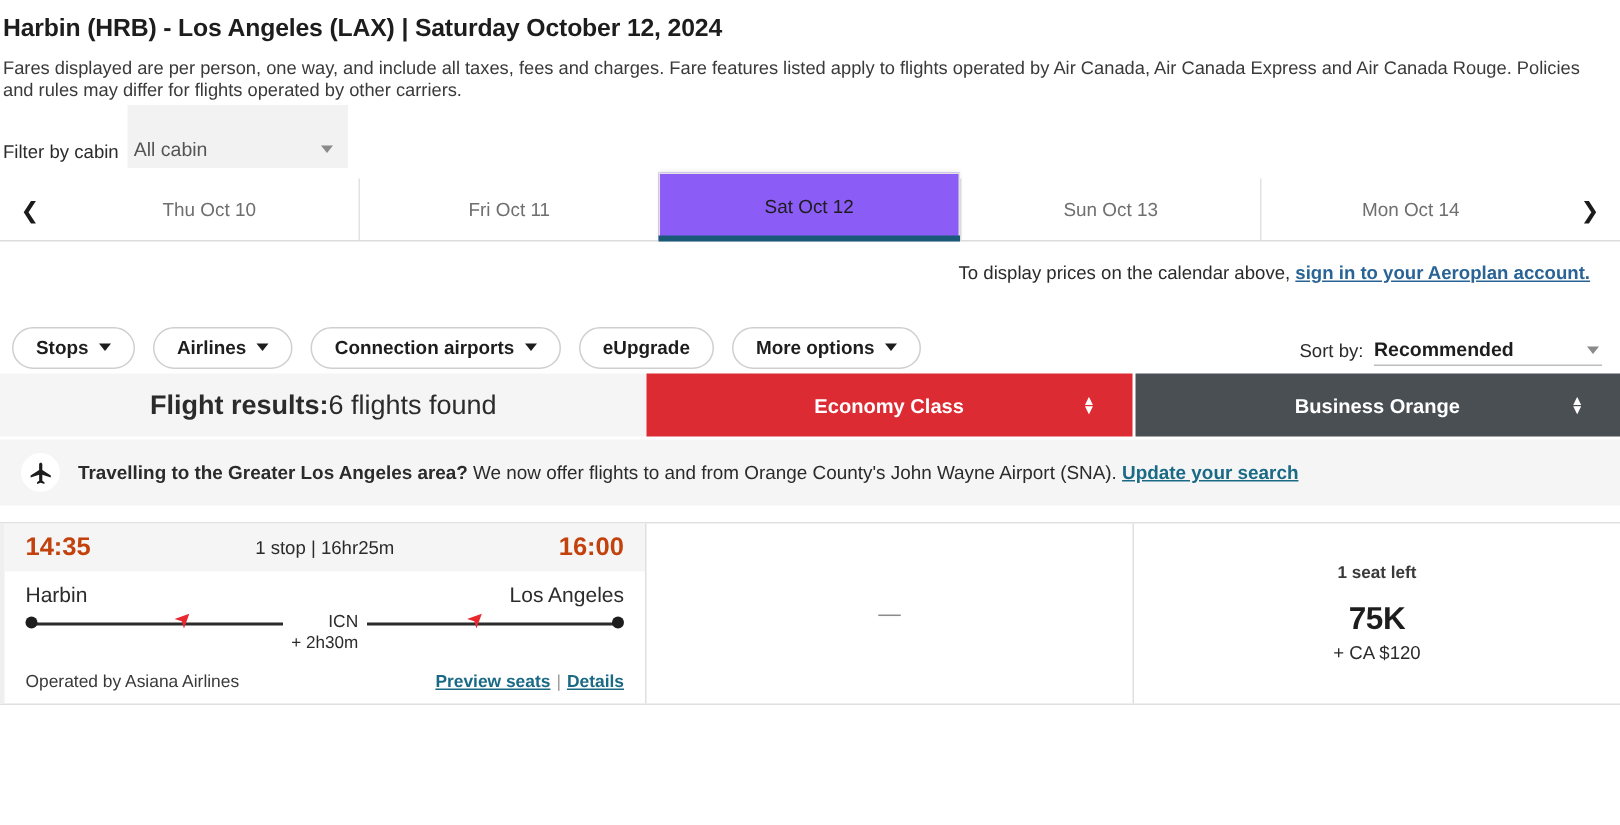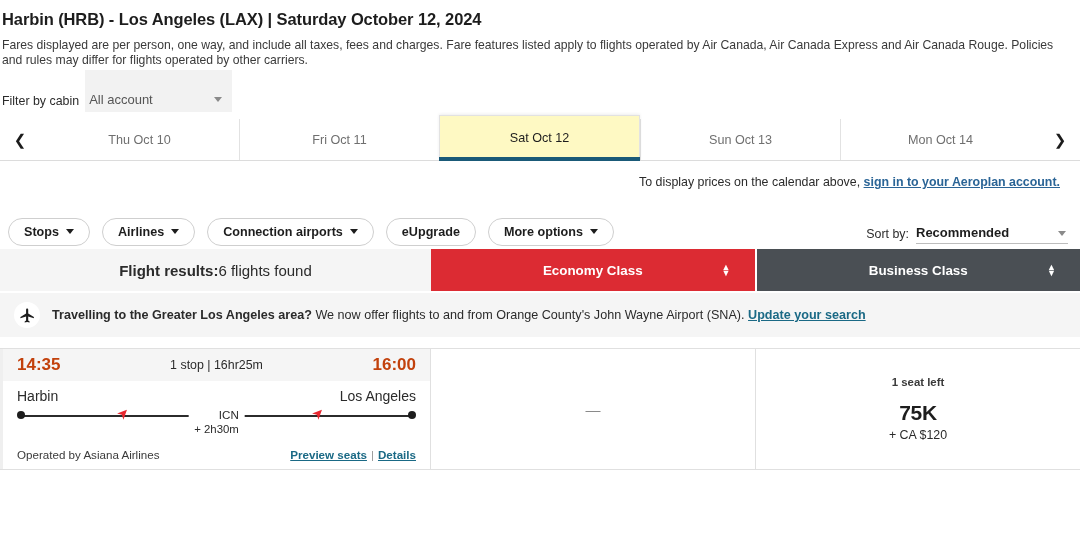--- a/index.html
+++ b/index.html
@@ -58,21 +58,21 @@
   }
   .date-tabs { flex: 1; display: flex; }
   .date-tab {
     flex: 1; display: flex; align-items: center; justify-content: center;
     font-size: 12.6px; color: #6f6f6f;
     border-left: 1px solid #e2e2e2;
     position: relative;
   }
   .date-tab:first-child { border-left: none; }
   .date-tab.active {
-    color: #1d1d1d; font-weight: normal; background: #fef9c3;
+    color: #1d1d1d; font-weight: normal; background: #8b5cf6;
     border-left: 1px solid #e2e2e2; border-right: 1px solid #e2e2e2;
     border-top: 1px solid #e2e2e2;
     box-shadow: 0 -1px 3px rgba(0,0,0,0.07);
     margin-top: -4px; z-index: 3;
   }
   .date-tab.active::after {
     content: ""; position: absolute; left: -1px; right: -1px; bottom: -1px;
     height: 4px; background: #1a5a78;
   }
 
@@ -120,21 +120,21 @@
     border-left: 4.5px solid transparent;
     border-right: 4.5px solid transparent;
     border-top: 5px solid #8a8a8a;
   }
 
   
   .results-header { display: flex; height: 42px; }
   .rh-results {
     width: 431px; background: #f5f5f5;
     display: flex; align-items: center; justify-content: center;
-    font-size: 15px; color: #2b2b2b;
+    font-size: 18px; color: #2b2b2b;
   }
   .rh-results b { font-weight: bold; }
   .rh-class {
     flex: 1; position: relative; display: flex;
     align-items: center; justify-content: center;
     color: #fff; font-size: 13.4px; font-weight: bold;
   }
   .rh-economy { background: #dc2b33; }
   .rh-business { background: #4a4f54; }
   .rh-sep { width: 2px; background: #fff; }
@@ -238,21 +238,21 @@
 </style>
 </head>
 <body>
 
 <div class="page-title">Harbin (HRB) - Los Angeles (LAX)  |  Saturday October 12, 2024</div>
 <div class="disclaimer">Fares displayed are per person, one way, and include all taxes, fees and charges. Fare features listed apply to flights operated by Air Canada, Air Canada Express and Air Canada Rouge. Policies and rules may differ for flights operated by other carriers.</div>
 
 <div class="cabin-row">
   <span class="cabin-label">Filter by cabin</span>
   <div class="cabin-select">
-    <span class="cabin-select-value">All account</span>
+    <span class="cabin-select-value">All cabin</span>
     <span class="cabin-caret"></span>
   </div>
 </div>
 
 <div class="date-strip">
   <div class="date-arrow">❮</div>
   <div class="date-tabs">
     <div class="date-tab">
       <span>Thu Oct 10</span>
     </div>
@@ -313,21 +313,21 @@
   </div>
   <div class="rh-class rh-economy">
     <span>Economy Class</span>
     <span class="sort-arrows">
       <span>▲</span>
         <span>▼</span>
     </span>
   </div>
   <div class="rh-sep"></div>
   <div class="rh-class rh-business">
-    <span>Business Class</span>
+    <span>Business Orange</span>
     <span class="sort-arrows">
       <span>▲</span>
         <span>▼</span>
     </span>
   </div>
 </div>
 
 <div class="info-banner">
   <span class="plane-badge">
     <svg width="17" height="17" viewBox="0 0 24 24" fill="#1d1d1d">

